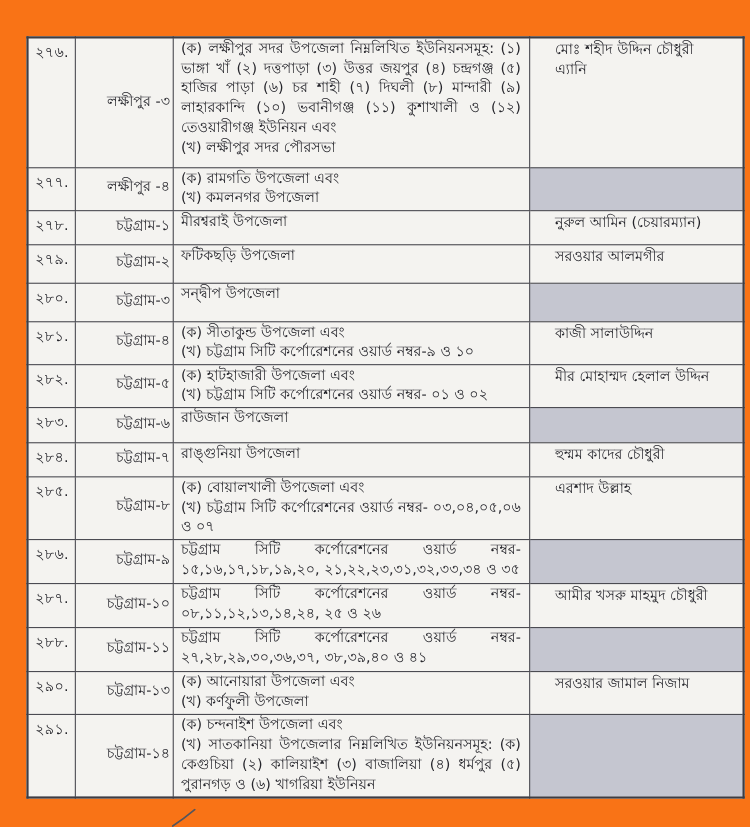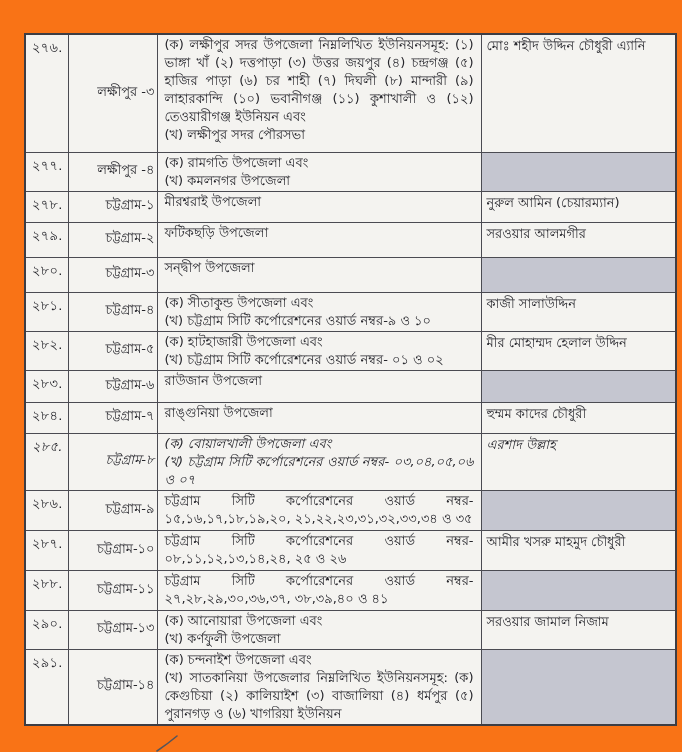--- a/index.html
+++ b/index.html
@@ -42,21 +42,21 @@
     padding: 0 2px 2px 2px;
   }
   td.area {
     padding: 1px 7px 1px 7px;
     line-height: 18px;
   }
   .area-line {
     text-align: justify;
   }
   td.name {
-    padding: 2px 5px;
+    padding: 2px 23px;
     line-height: 18px;
   }
   td.name.shaded {
     background: #c5c6d0;
   }
   .tick {
     position: absolute;
     left: 156px;
     top: 735px;
   }
@@ -142,21 +142,21 @@
     <td class="name shaded" style="background: rgb(197, 198, 208);"></td>
   </tr>
         <tr style="height: 31px; margin-left: 36px;">
     <td class="serial">২৮৪.</td>
     <td class="constituency">চট্টগ্রাম-৭</td>
     <td class="area">
             <div class="area-line">রাঙ্গুনিয়া উপজেলা</div>
           </td>
     <td class="name">হুম্মম কাদের চৌধুরী</td>
   </tr>
-        <tr style="height: 56px; font-style: italic;">
+        <tr style="height: 56px;">
     <td class="serial">২৮৫.</td>
     <td class="constituency">চট্টগ্রাম-৮</td>
     <td class="area">
             <div class="area-line">(ক) বোয়ালখালী উপজেলা এবং</div>
             <div class="area-line">(খ) চট্টগ্রাম সিটি কর্পোরেশনের ওয়ার্ড নম্বর- ০৩,০৪,০৫,০৬ ও ০৭</div>
           </td>
     <td class="name">এরশাদ উল্লাহ</td>
   </tr>
         <tr style="height: 40px;">
     <td class="serial">২৮৬.</td>

